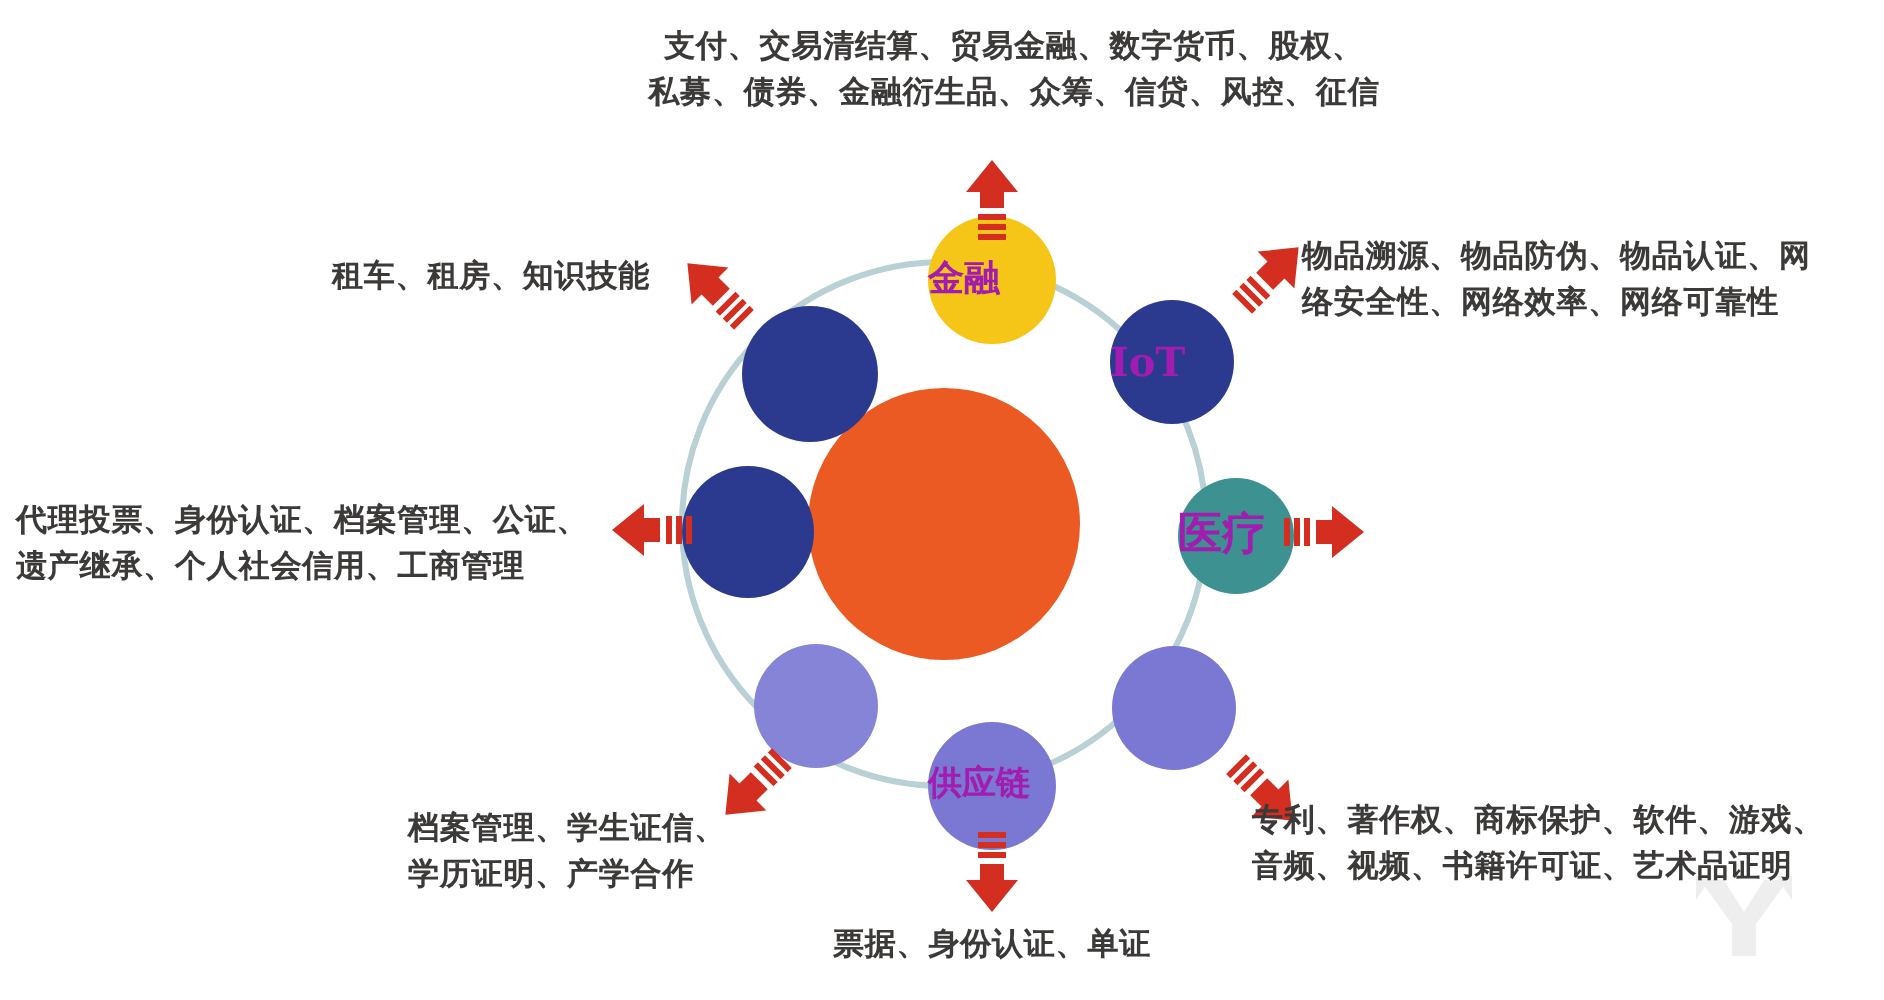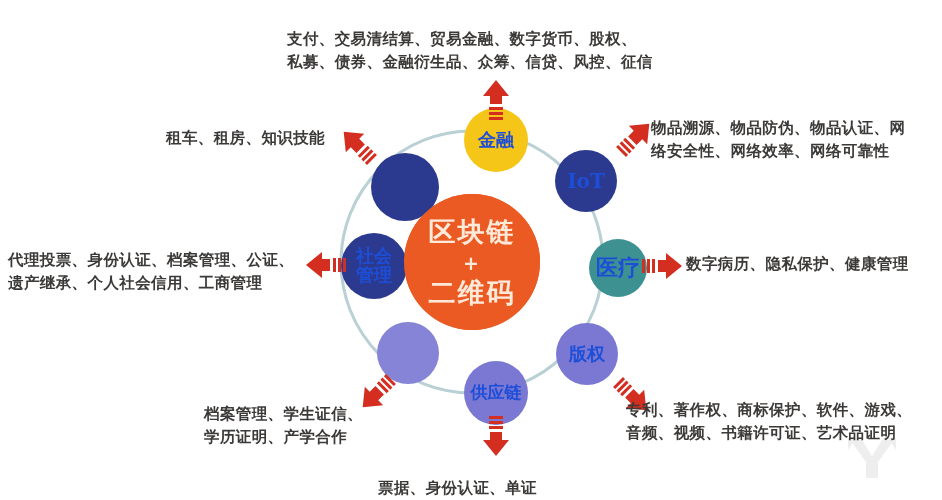--- a/index.html
+++ b/index.html
@@ -13,32 +13,31 @@
   #stage{position:absolute;left:0;top:0;width:942px;height:500px;}
   .lbl{
     position:absolute;
     color:#3c3a38;
     font-size:15.5px;
     line-height:1.5;
     letter-spacing:.4px;
     white-space:pre-line;
     font-weight:600;
   }
-  .lbl.ctr{text-align:left;margin-top:16px;}
+  .lbl.ctr{text-align:center;}
   .lbl.lft{text-align:left;}
 
   
   .node{
     position:absolute;
     border-radius:50%;
     display:flex;
     align-items:center;
-    justify-content:center;
     text-align:center;
-    color:#1d4ed8;
+    color:#a21caf;
     font-weight:700;
     line-height:1.05;
     box-sizing:border-box;
   }
   .node span{display:block;}
   .hub{
     position:absolute;
     border-radius:50%;
     background:#ec5a23;
     display:flex;
@@ -129,60 +128,47 @@
       <rect x="-7" y="21" width="14" height="3" fill="#d32e20"></rect>
     </g>
 
     <g opacity="0.16" transform="translate(872,452)">
       <path d="M-22,-12 L-6,10 L-6,26 L6,26 L6,10 L22,-12 L10,-12 L0,4 L-10,-12 Z" fill="#9a9a9a"></path>
       <path d="M-24,-14 L-24,-2 L-16,-14 Z" fill="#9a9a9a"></path>
       <path d="M24,-14 L24,-2 L16,-14 Z" fill="#9a9a9a"></path>
     </g>
   </svg>
 
-  <div class="hub" style="left:404px;top:194px;width:136px;height:136px;">
-    <span class="l1">区块链</span>
-    <span class="l2">+</span>
-    <span class="l3">二维码</span>
-  </div>
 
   <div class="node" style="left:464px;top:108px;width:64px;height:64px;font-size:18px;">
     <span>金融</span>
   </div>
 
   <div class="node" style="left:555px;top:150px;width:62px;height:62px;font-size:20px;font-family:'DejaVu Serif','Liberation Serif',serif;">
     <span>IoT</span>
   </div>
 
   <div class="node" style="left:589px;top:239px;width:58px;height:58px;font-size:22px;">
     <span>医疗</span>
   </div>
 
-  <div class="node" style="left:556px;top:323px;width:62px;height:62px;font-size:18px;">
-    <span>版权</span>
-  </div>
 
   <div class="node" style="left:464px;top:361px;width:64px;height:64px;font-size:17px;">
     <span>供应链</span>
   </div>
 
 
-  <div class="node" style="left:341px;top:233px;width:66px;height:66px;font-size:18px;white-space:pre-line;">
-    <span>社会
-管理</span>
-  </div>
 
 
   <div class="lbl ctr" style="left:287px;top:12px;width:440px;">支付、交易清结算、贸易金融、数字货币、股权、
 私募、债券、金融衍生品、众筹、信贷、风控、征信</div>
 
   <div class="lbl lft" style="left:651px;top:117px;width:290px;">物品溯源、物品防伪、物品认证、网
 络安全性、网络效率、网络可靠性</div>
 
-  <div class="lbl lft" style="left:686px;top:253px;width:256px;">数字病历、隐私保护、健康管理</div>
 
   <div class="lbl lft" style="left:626px;top:399px;width:316px;">专利、著作权、商标保护、软件、游戏、
 音频、视频、书籍许可证、艺术品证明</div>
 
   <div class="lbl ctr" style="left:378px;top:461px;width:236px;">票据、身份认证、单证</div>
 
   <div class="lbl lft" style="left:8px;top:249px;width:306px;">代理投票、身份认证、档案管理、公证、
 遗产继承、个人社会信用、工商管理</div>
 
   <div class="lbl lft" style="left:204px;top:403px;width:220px;">档案管理、学生证信、

